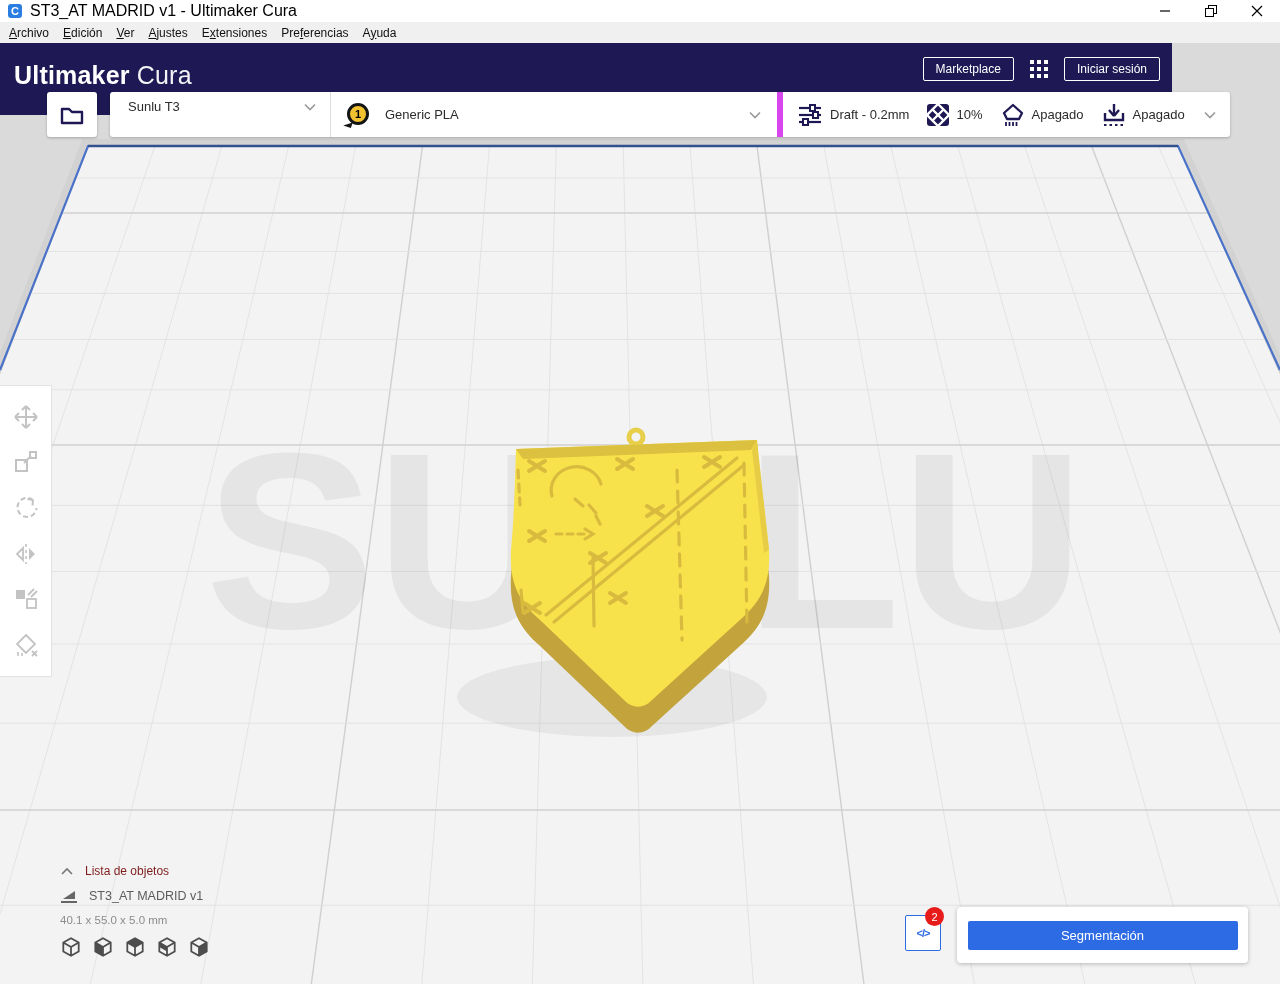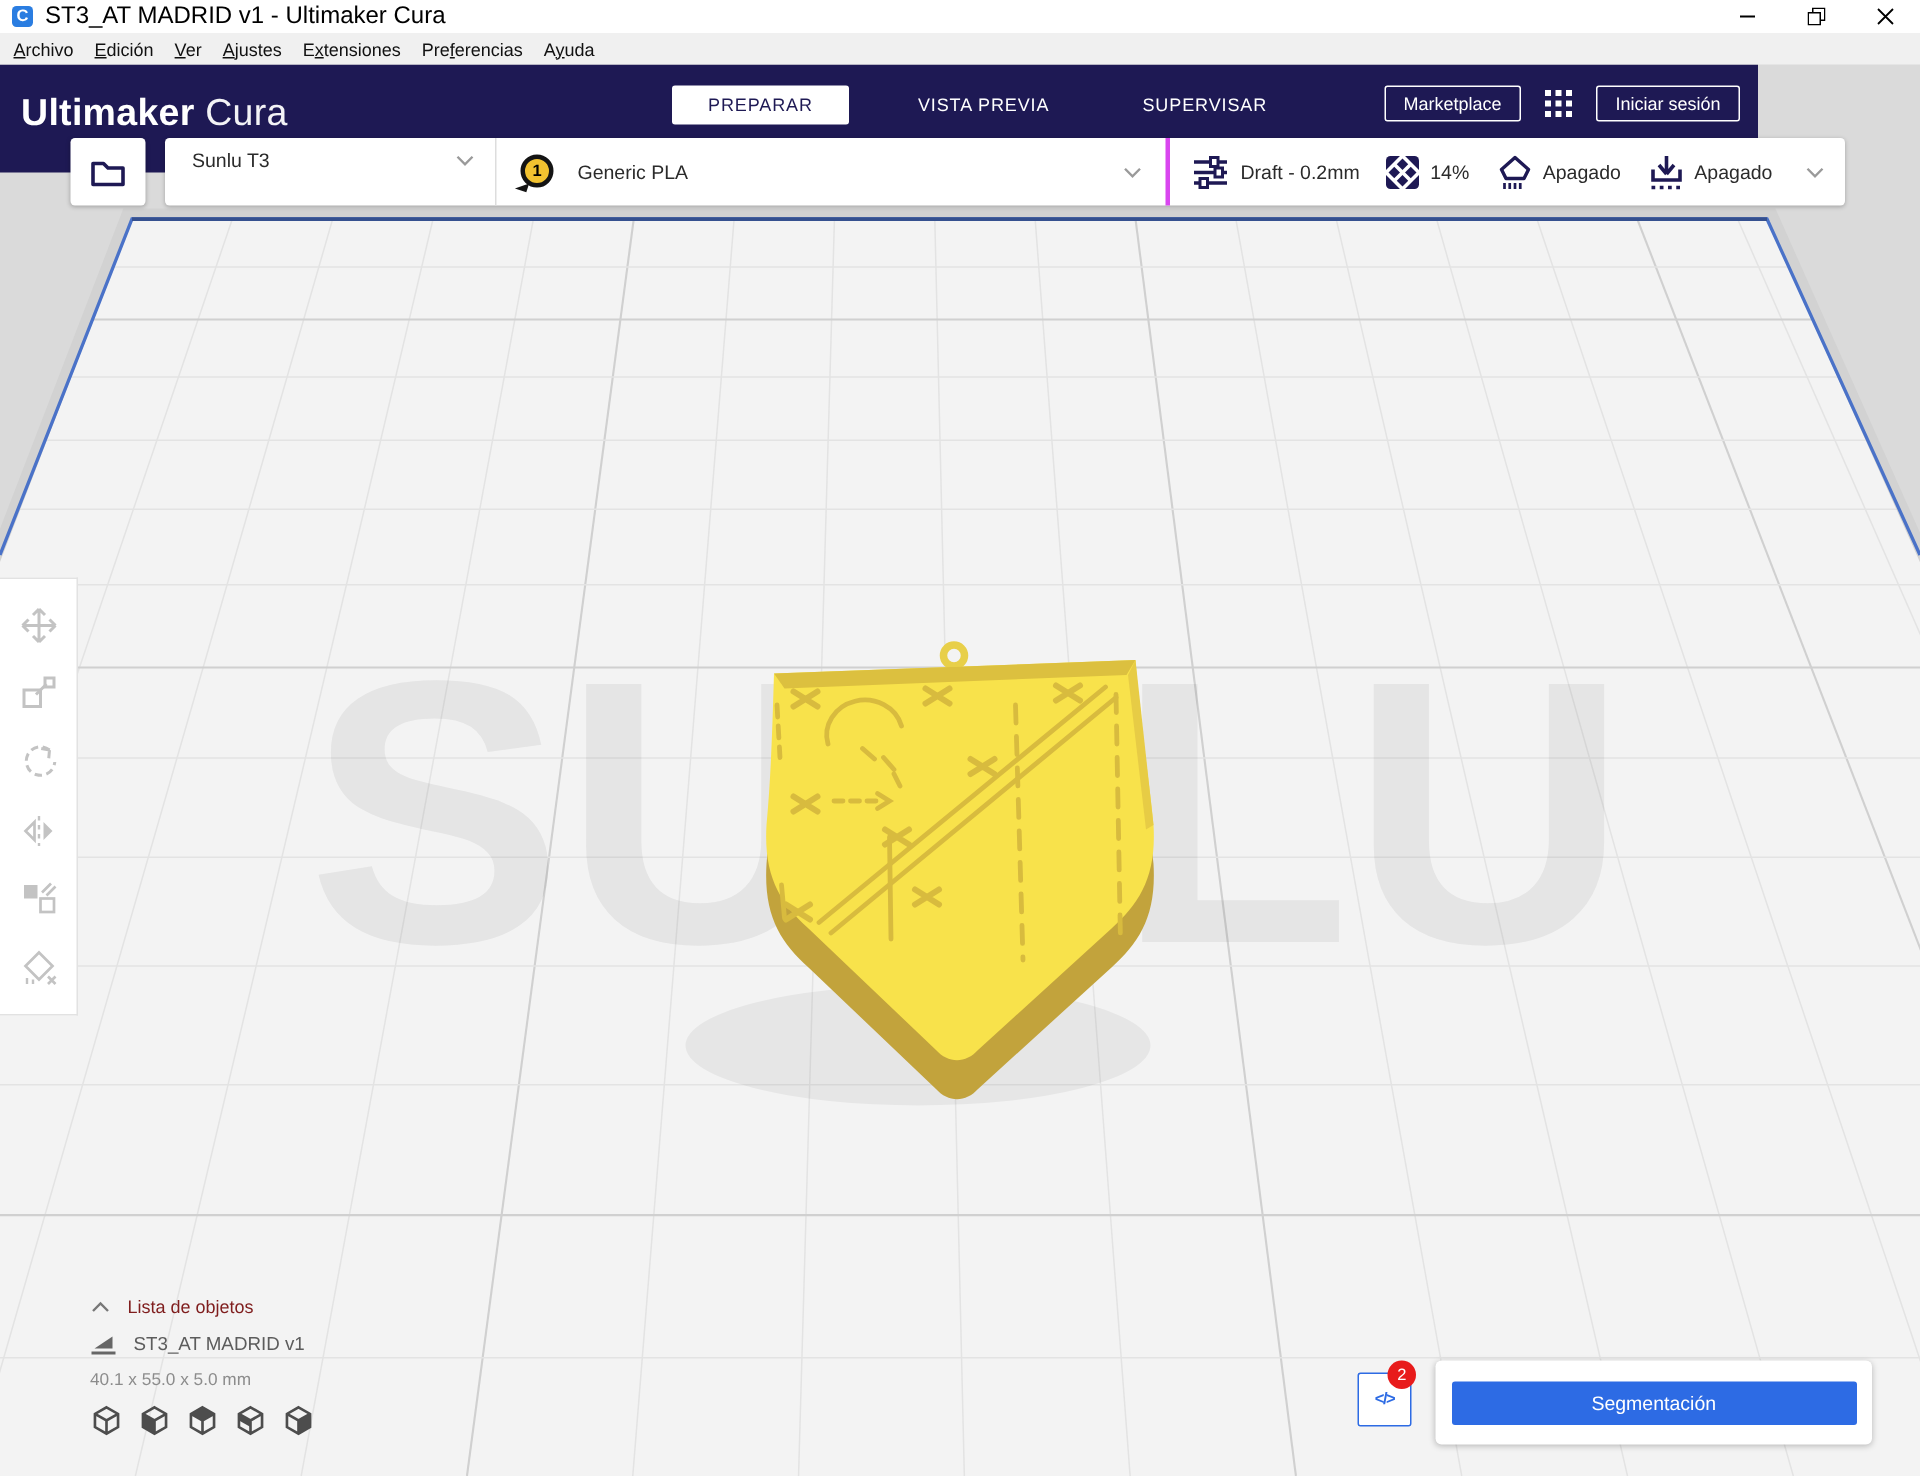--- a/index.html
+++ b/index.html
@@ -28,21 +28,21 @@
   .tab.active { background:#fff; color:#1e1954; border-radius:2px; padding:6px 24px; font-weight:500; }
   .hdr-right { position:absolute; right:12px; top:14px; display:flex; align-items:center; gap:14px; }
   .hdr-btn { border:1px solid #fff; border-radius:2px; color:#fff; font-size:12px; padding:4px 12px; background:transparent; }
 
   
   .open-btn { position:absolute; left:47px; top:92px; width:50px; height:45px; background:#fff; border-radius:3px; box-shadow:0 1px 3px rgba(0,0,0,.25); z-index:9; display:flex; align-items:center; justify-content:center; }
   .config-strip { position:absolute; left:110px; top:92px; width:1120px; height:45px; background:#fff; border-radius:3px; box-shadow:0 1px 3px rgba(0,0,0,.25); z-index:9; display:flex; }
   .sec { display:flex; align-items:center; height:100%; }
   .sec-printer { width:220px; padding:0 14px 16px 18px; }
   .sec-material { width:447px; border-left:1px solid #ddd; padding:0 16px; }
-  .sec-settings { width:453px; border-left:3px solid #d946ef; padding:0 14px; }
+  .sec-settings { width:453px; border-left:6px solid #d946ef; padding:0 14px; }
   .sec .grow { flex:1; }
   .cfg-label { font-size:13px; color:#2b2b2b; }
   .extruder-badge { position:relative; width:24px; height:24px; margin-right:14px; }
   .extruder-badge .ring { width:22px; height:22px; border-radius:50%; background:#f2c230; border:3px solid #141414; display:flex; align-items:center; justify-content:center; font-size:11px; font-weight:bold; color:#000; }
   .extruder-badge .tail { position:absolute; left:-3px; bottom:0; width:0; height:0; border-top:6px solid transparent; border-right:8px solid #141414; transform:rotate(18deg); }
   .set-item { display:flex; align-items:center; gap:7px; margin-right:18px; }
 
   
   .tool-panel { position:absolute; left:0; top:385px; width:52px; height:292px; background:#fff; border:1px solid #e2e2e2; border-left:none; z-index:5; display:flex; flex-direction:column; align-items:center; justify-content:space-around; padding:8px 0; }
 
@@ -179,25 +179,20 @@
   <span class="menu-item"><u>A</u>justes</span>
   <span class="menu-item">E<u>x</u>tensiones</span>
   <span class="menu-item">Pre<u>f</u>erencias</span>
   <span class="menu-item">A<u>y</u>uda</span>
 </div>
 
 <div class="header">
   <div class="logo">
     <b>Ultimaker</b><span>Cura</span>
   </div>
-  <div class="tabs">
-    <div class="tab active">PREPARAR</div>
-    <div class="tab">VISTA PREVIA</div>
-    <div class="tab">SUPERVISAR</div>
-  </div>
   <div class="hdr-right">
     <button class="hdr-btn">Marketplace</button>
     <svg width="22" height="22">
       <g fill="#fff">
         <rect x="2" y="2" width="4" height="4"></rect>
           <rect x="9" y="2" width="4" height="4"></rect>
           <rect x="16" y="2" width="4" height="4"></rect>
         <rect x="2" y="9" width="4" height="4"></rect>
           <rect x="9" y="9" width="4" height="4"></rect>
           <rect x="16" y="9" width="4" height="4"></rect>
@@ -252,21 +247,21 @@
       <span class="cfg-label">Draft - 0.2mm</span>
     </div>
     <div class="set-item">
       <svg width="22" height="22">
         <rect x="0" y="0" width="22" height="22" rx="3" fill="#1e1954"></rect>
         <g stroke="#fff" stroke-width="2.4">
           <path d="M0,11 L11,0 M5,17 L17,5 M11,22 L22,11"></path>
           <path d="M11,0 L22,11 M5,5 L17,17 M0,11 L11,22"></path>
         </g>
       </svg>
-      <span class="cfg-label">14%</span>
+      <span class="cfg-label">10%</span>
     </div>
     <div class="set-item">
       <svg width="24" height="24">
         <path d="M12,2 L21,10 L18,16 L6,16 L3,10 Z" fill="none" stroke="#1e1954" stroke-width="2.3" stroke-linejoin="round"></path>
         <g stroke="#1e1954" stroke-width="1.8">
           <line x1="5" y1="19" x2="5" y2="23"></line>
             <line x1="8.5" y1="19" x2="8.5" y2="23"></line>
             <line x1="12" y1="19" x2="12" y2="23"></line>
             <line x1="15.5" y1="19" x2="15.5" y2="23"></line>
         </g>

